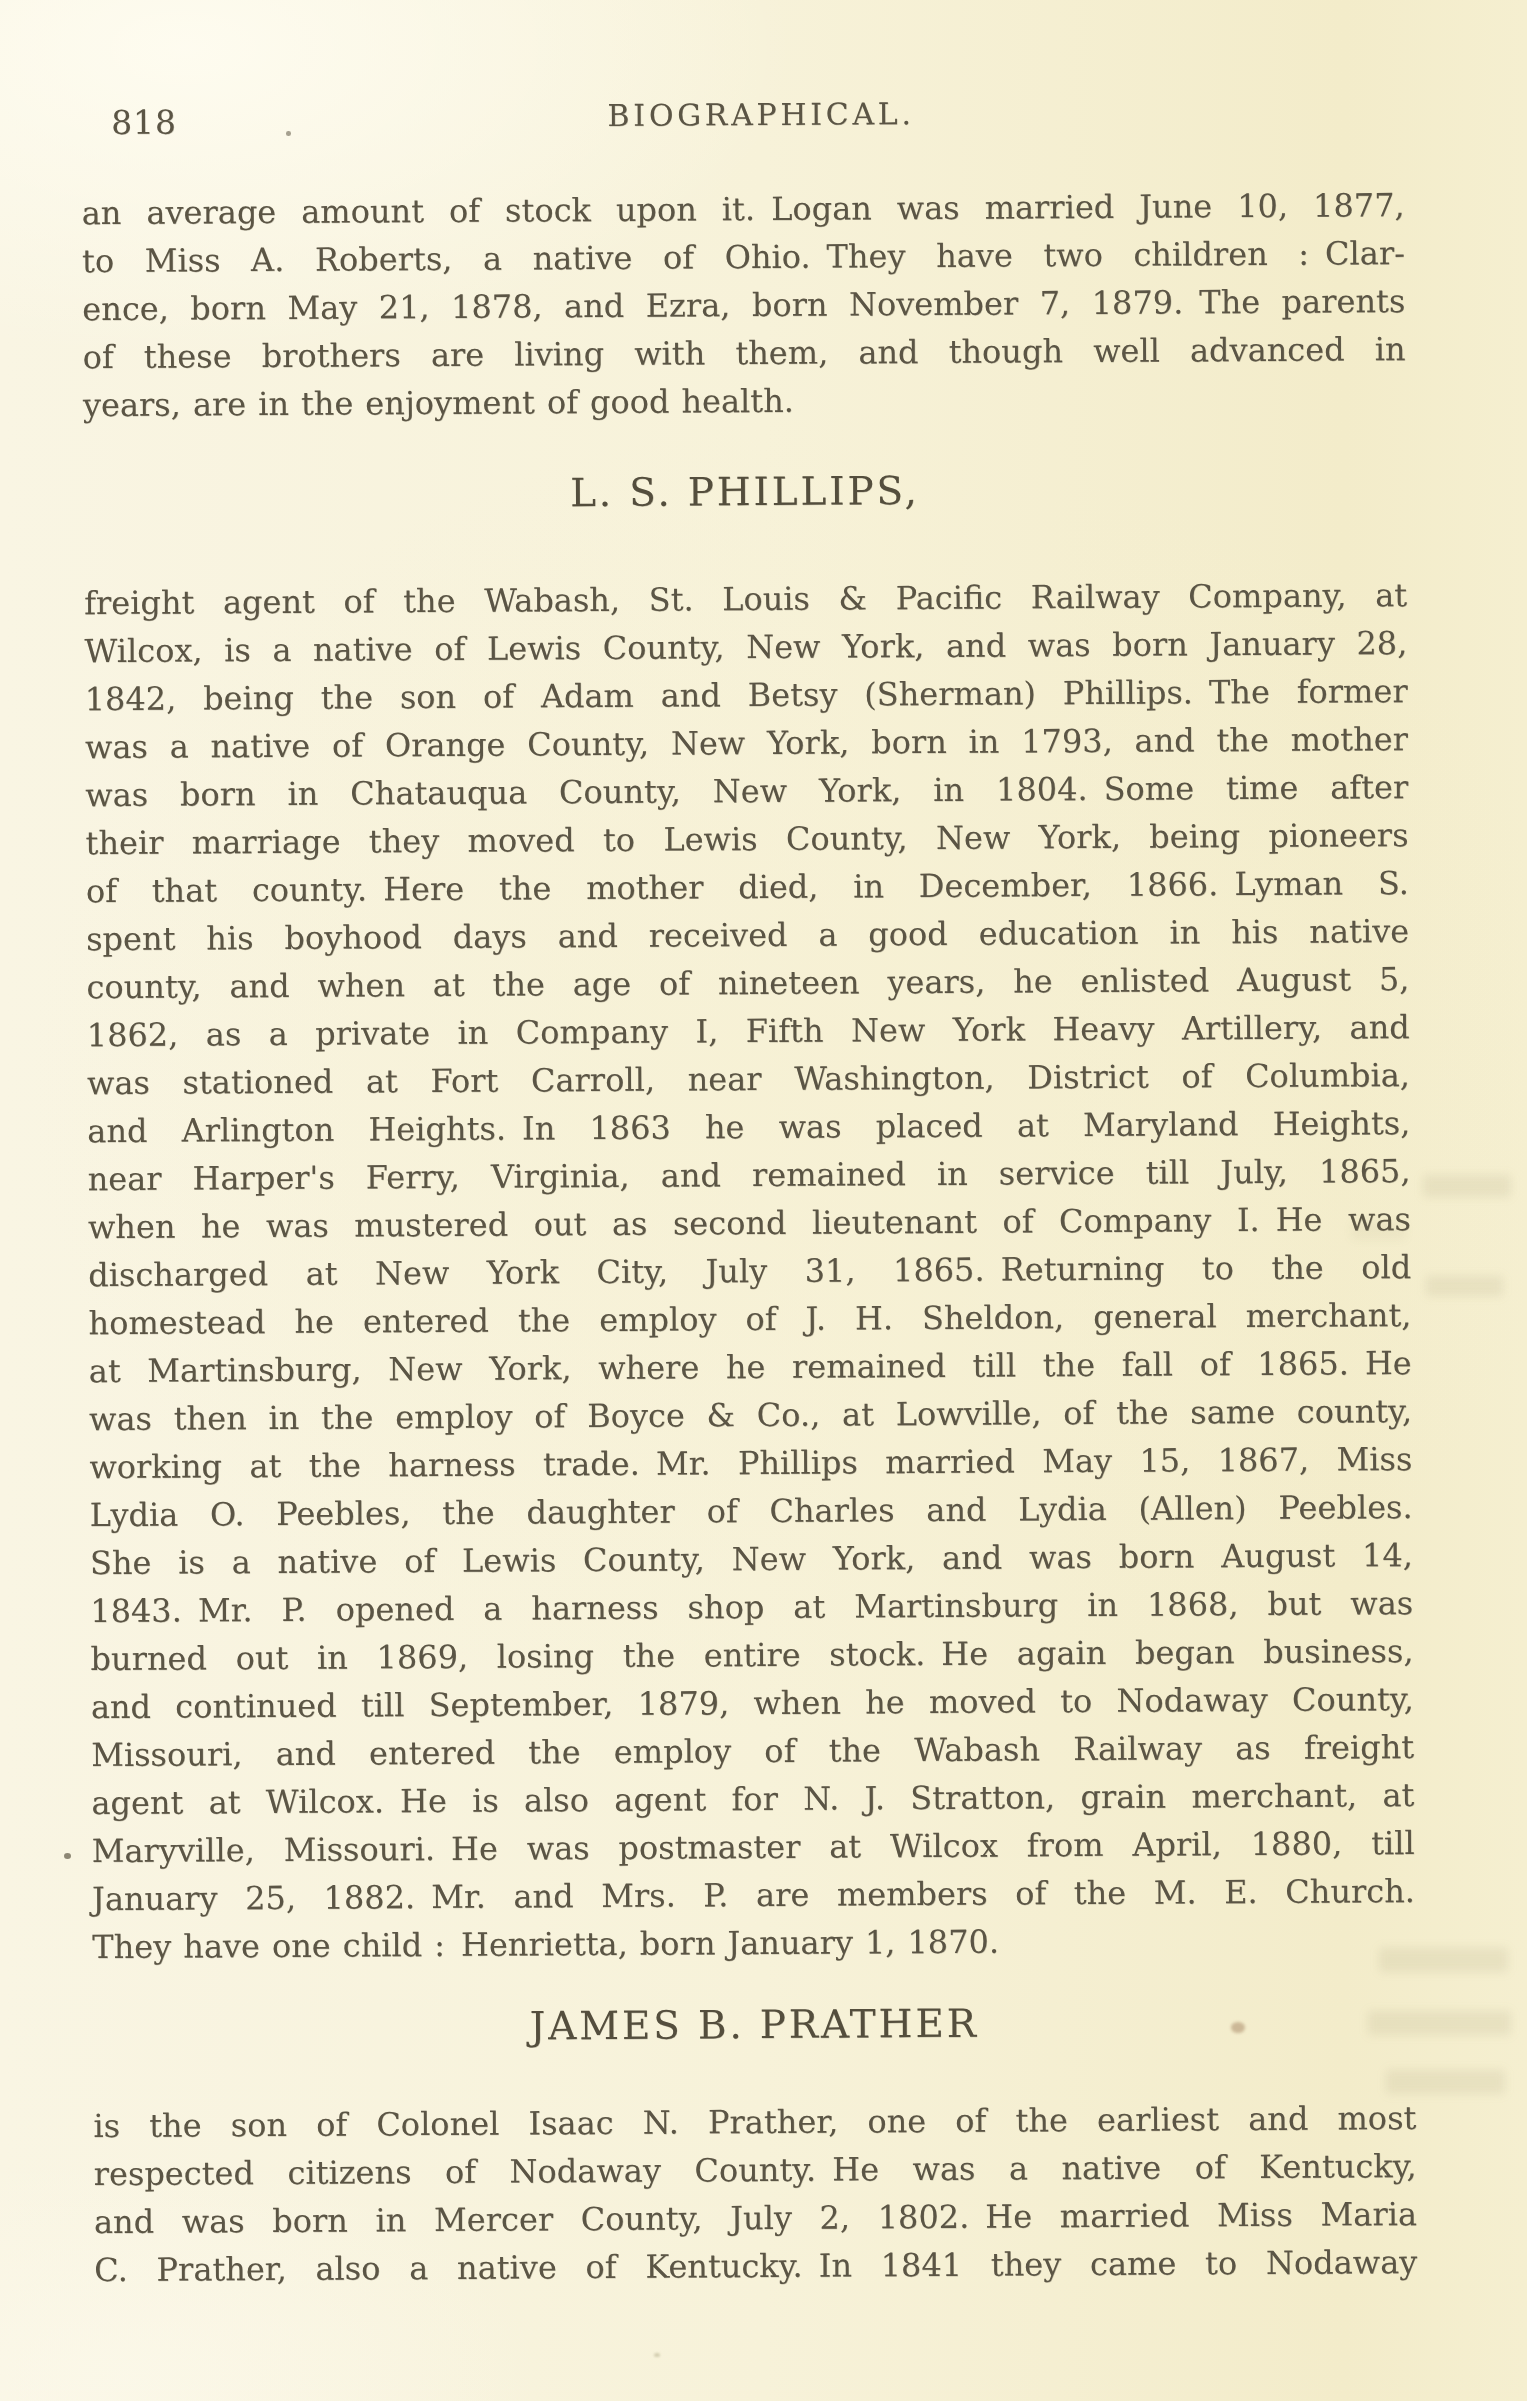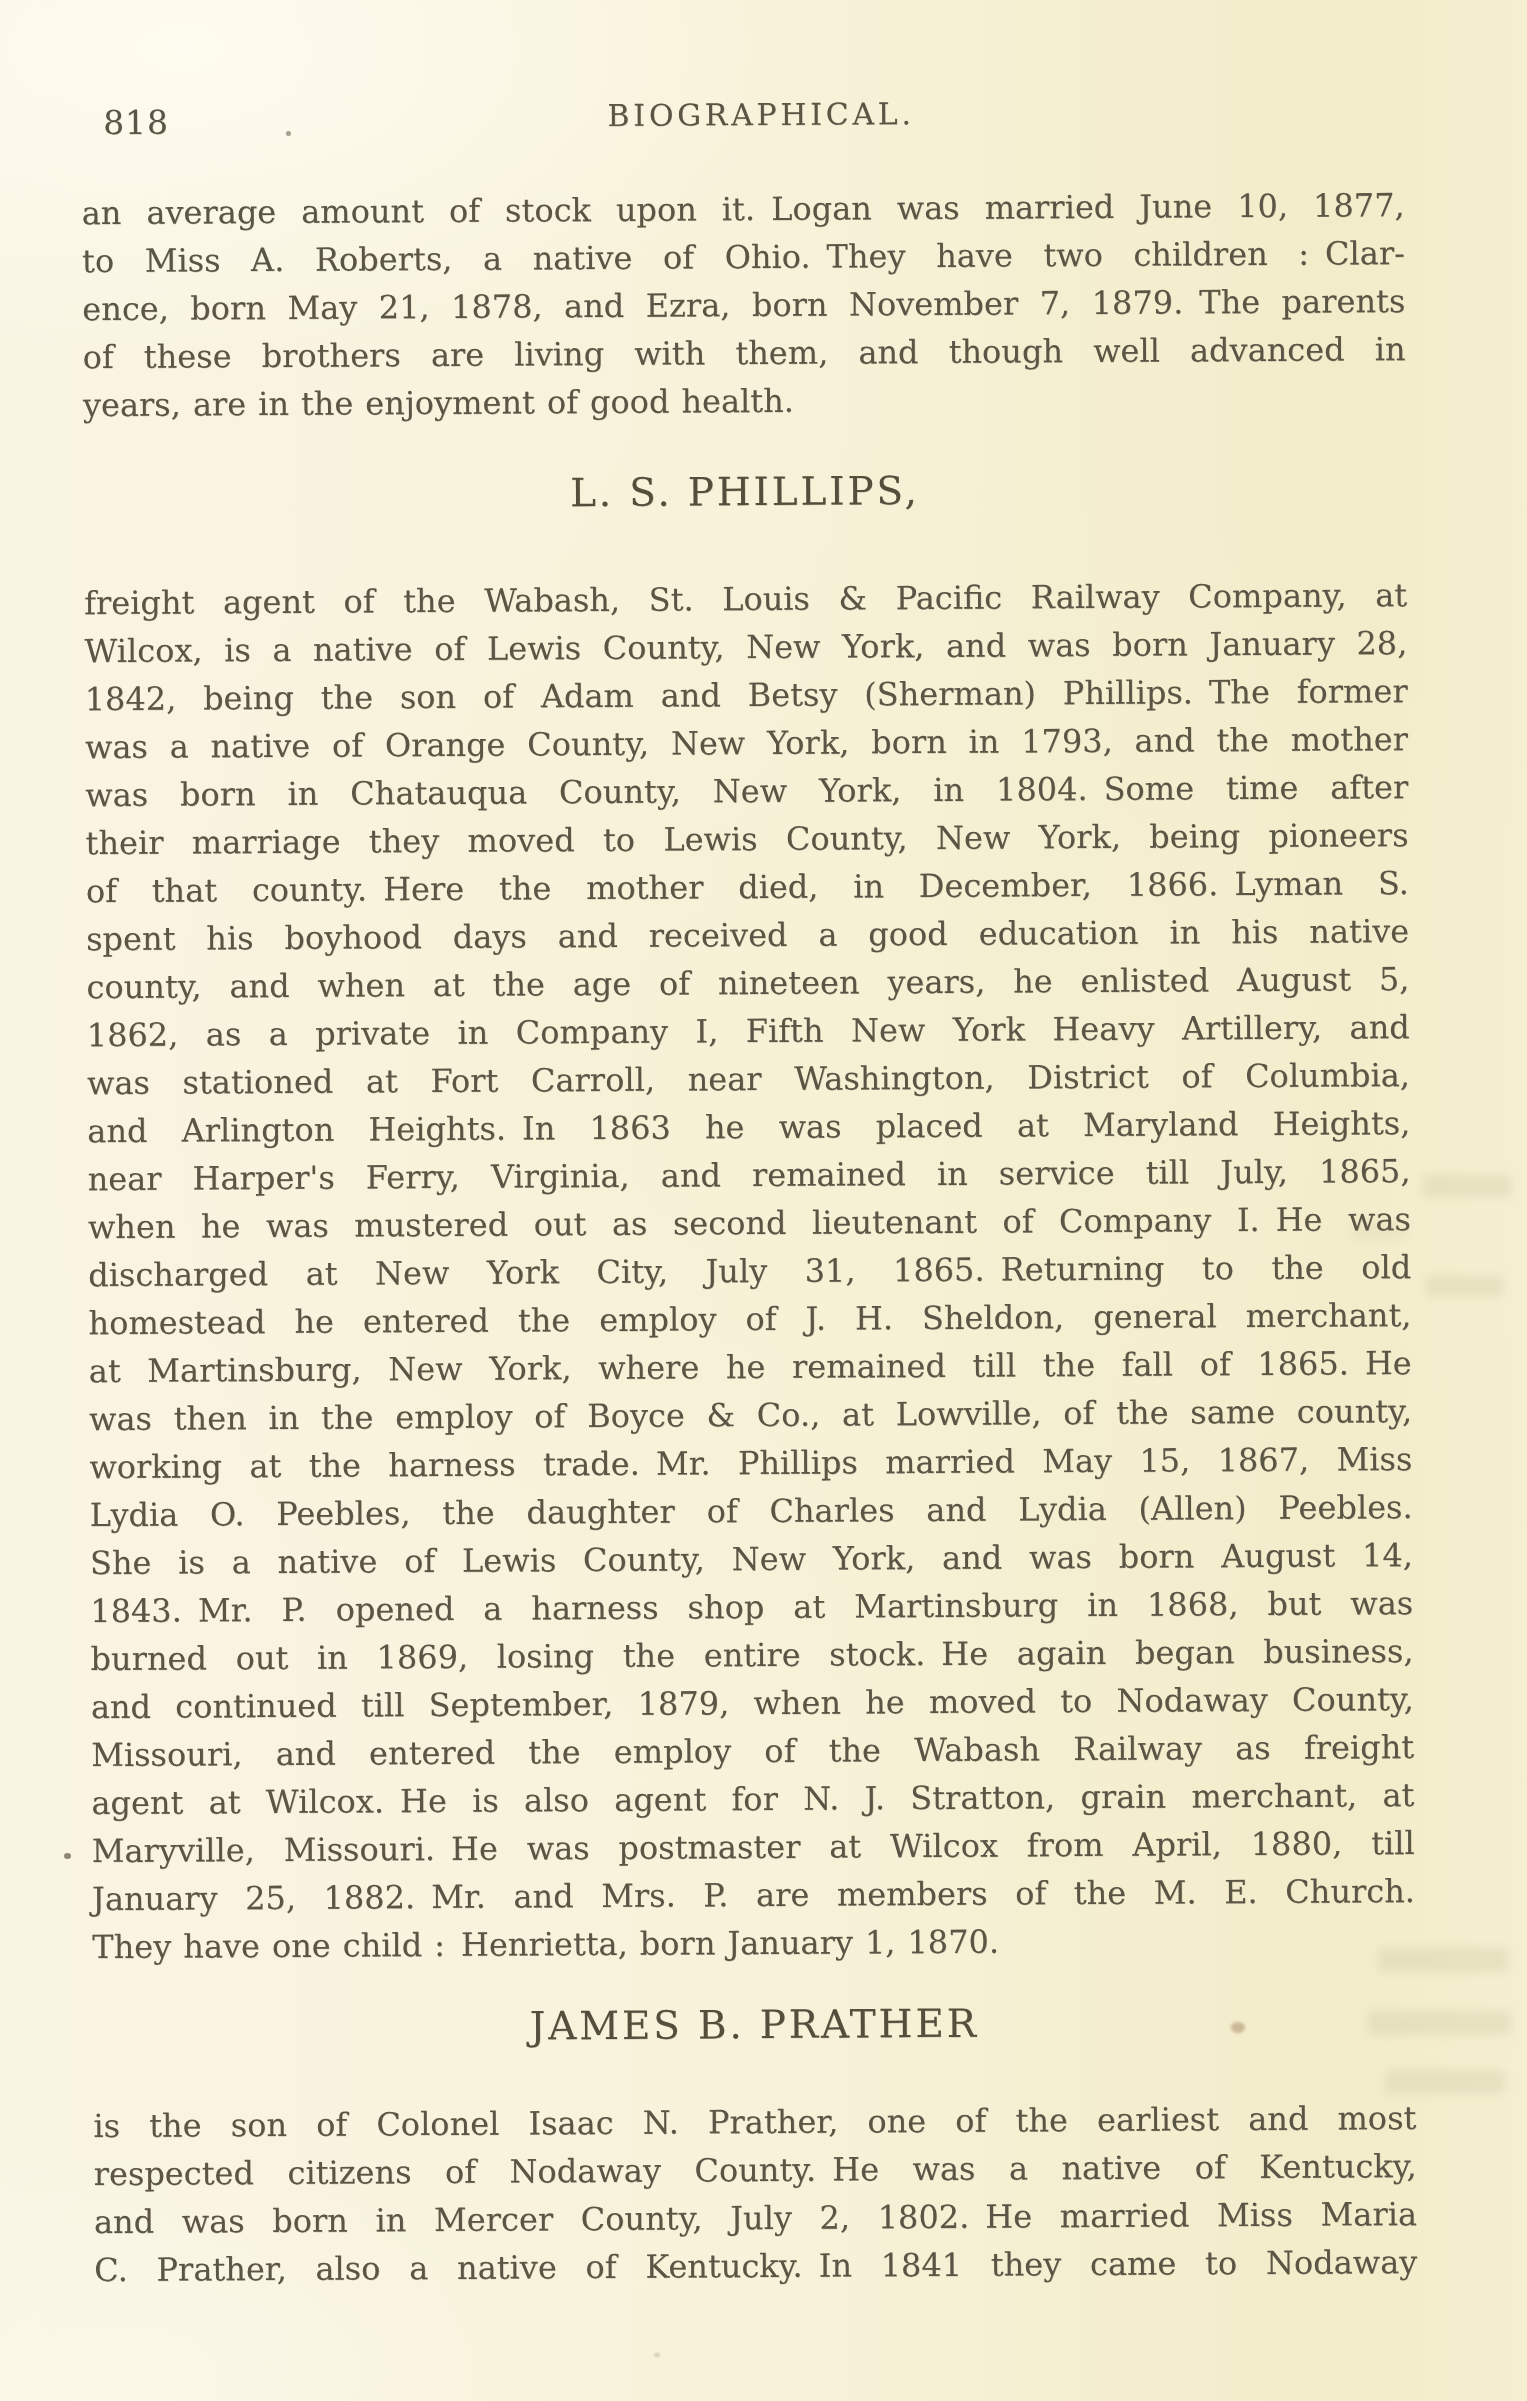--- a/index.html
+++ b/index.html
@@ -22,21 +22,21 @@
     position:absolute;inset:0;
     transform:rotate(-0.35deg);
     transform-origin:50% 45%;
   }
   .ink{color:#5b5545;text-shadow:0.4px 0.5px 0.6px rgba(91,85,69,.35);}
 
   .running-head{
     position:absolute;top:97px;left:87px;width:1323px;height:40px;
     font-size:33px;letter-spacing:0.9px;
   }
-  .page-number{position:absolute;left:22px;top:1.8px;}
+  .page-number{position:absolute;left:30px;top:1.8px;}
   .running-title{
     position:absolute;left:0;right:-37px;top:0;text-align:center;
     font-size:30px;letter-spacing:3.7px;
   }
 
   .para{
     position:absolute;left:87px;width:1323px;
     font-size:32px;line-height:48px;word-spacing:1.8px;
   }
   .line{text-align:justify;text-align-last:justify;white-space:normal;}

